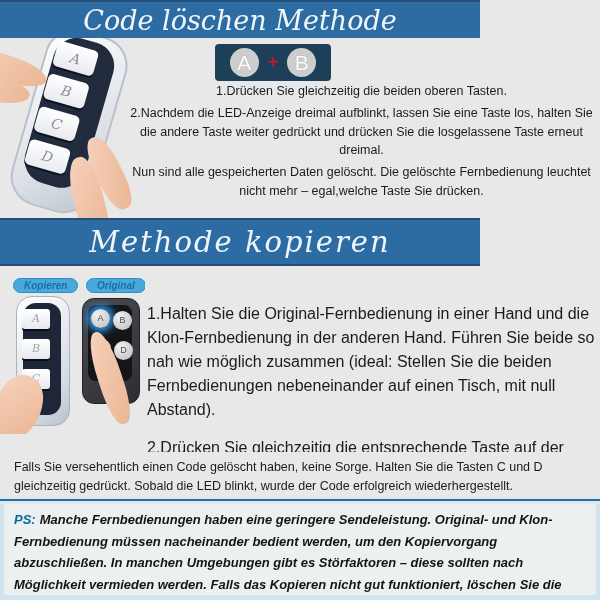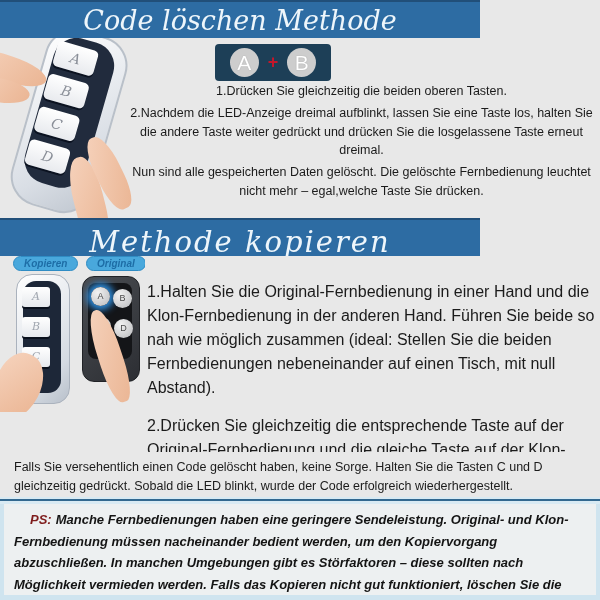--- a/index.html
+++ b/index.html
@@ -9,21 +9,21 @@
   
   .banner{position:absolute;left:0;width:480px;background:#2d6ca3;color:#eef6fb;text-align:center;}
   .banner-serif{font-family:"DejaVu Serif","Liberation Serif",serif;font-style:italic;}
   #banner-delete{top:0;height:38px;font-size:27px;line-height:37px;border-top:2px solid #214f79;box-sizing:border-box;}
   #banner-copy{top:218px;height:48px;font-size:29px;line-height:48px;letter-spacing:2px;box-shadow:inset 0 2px 0 #214f79, inset 0 -2px 0 #214f79;}
   #banner-restore{top:422px;height:30px;font-weight:bold;font-size:24px;line-height:27px;letter-spacing:1px;border-top:2px solid #1e4f78;border-bottom:2px solid #1e4f78;box-sizing:border-box;}
 
   
   .sec{position:absolute;left:0;width:600px;background:#e8e8e8;}
   #sec-delete{top:38px;height:180px;}
-  #sec-copy{top:256px;height:156px;}
+  #sec-copy{top:278px;height:156px;}
   #sec-restore{top:452px;height:45px;}
   .body-text{color:#1b1b1b;font-size:12.5px;line-height:1.5;}
   .body-text p{margin:0 0 3px 0;}
   #sec-delete .body-text{position:absolute;left:128px;right:5px;top:44px;text-align:center;}
   #sec-copy .body-text{position:absolute;left:147px;right:4px;top:5px;font-size:16px;margin-top:19px;}
   #sec-copy .body-text p{margin:0 0 14px 0;}
   #sec-restore .body-text{position:absolute;left:14px;right:8px;top:6px;}
 
   
   #ab-badge{position:absolute;left:215px;top:6px;width:116px;height:37px;background:#1d3f57;border-radius:4px;display:flex;align-items:center;justify-content:center;gap:9px;}
@@ -55,21 +55,21 @@
   #remote-original .face{position:absolute;left:5px;top:6px;width:44px;height:76px;background:#141518;border-radius:8px;}
   .rbtn{position:absolute;width:19px;height:19px;border-radius:50%;background:radial-gradient(circle at 35% 30%,#f2f2f2,#b9babd);color:#4a4a4a;font-size:9px;line-height:19px;text-align:center;}
   .rbtn.glow{box-shadow:0 0 7px 4px #2e8fe0;}
   #finger-copy1{left:-6px;top:96px;width:46px;height:70px;transform:rotate(28deg);}
   #finger-copy2{left:98px;top:52px;width:24px;height:96px;transform:rotate(-18deg);border-radius:46% 46% 42% 42%;}
 
   
   #divider{position:absolute;left:0;top:497px;width:600px;height:7px;background:#d9eaf3;}
   #divider::after{content:"";position:absolute;left:0;top:2px;width:600px;height:2px;background:#33688f;}
   #sec-ps{position:absolute;left:0;top:504px;width:600px;height:96px;background:#edf0f1;box-sizing:border-box;border-left:4px solid #cfe4ef;border-right:4px solid #cfe4ef;border-bottom:5px solid #cfe4ef;padding:5px 12px 0 10px;font-weight:bold;font-style:italic;font-size:13px;line-height:21.5px;color:#141414;}
-  .ps-label{color:#7f1d1d;margin-right:4px;margin-left:16px;}
+  .ps-label{color:#0369a1;margin-right:4px;}
 </style>
 </head>
 <body>
 
 <div id="page">
 
   <div id="banner-delete" class="banner banner-serif">Code löschen Methode</div>
 
   <div id="sec-delete" class="sec">
 

